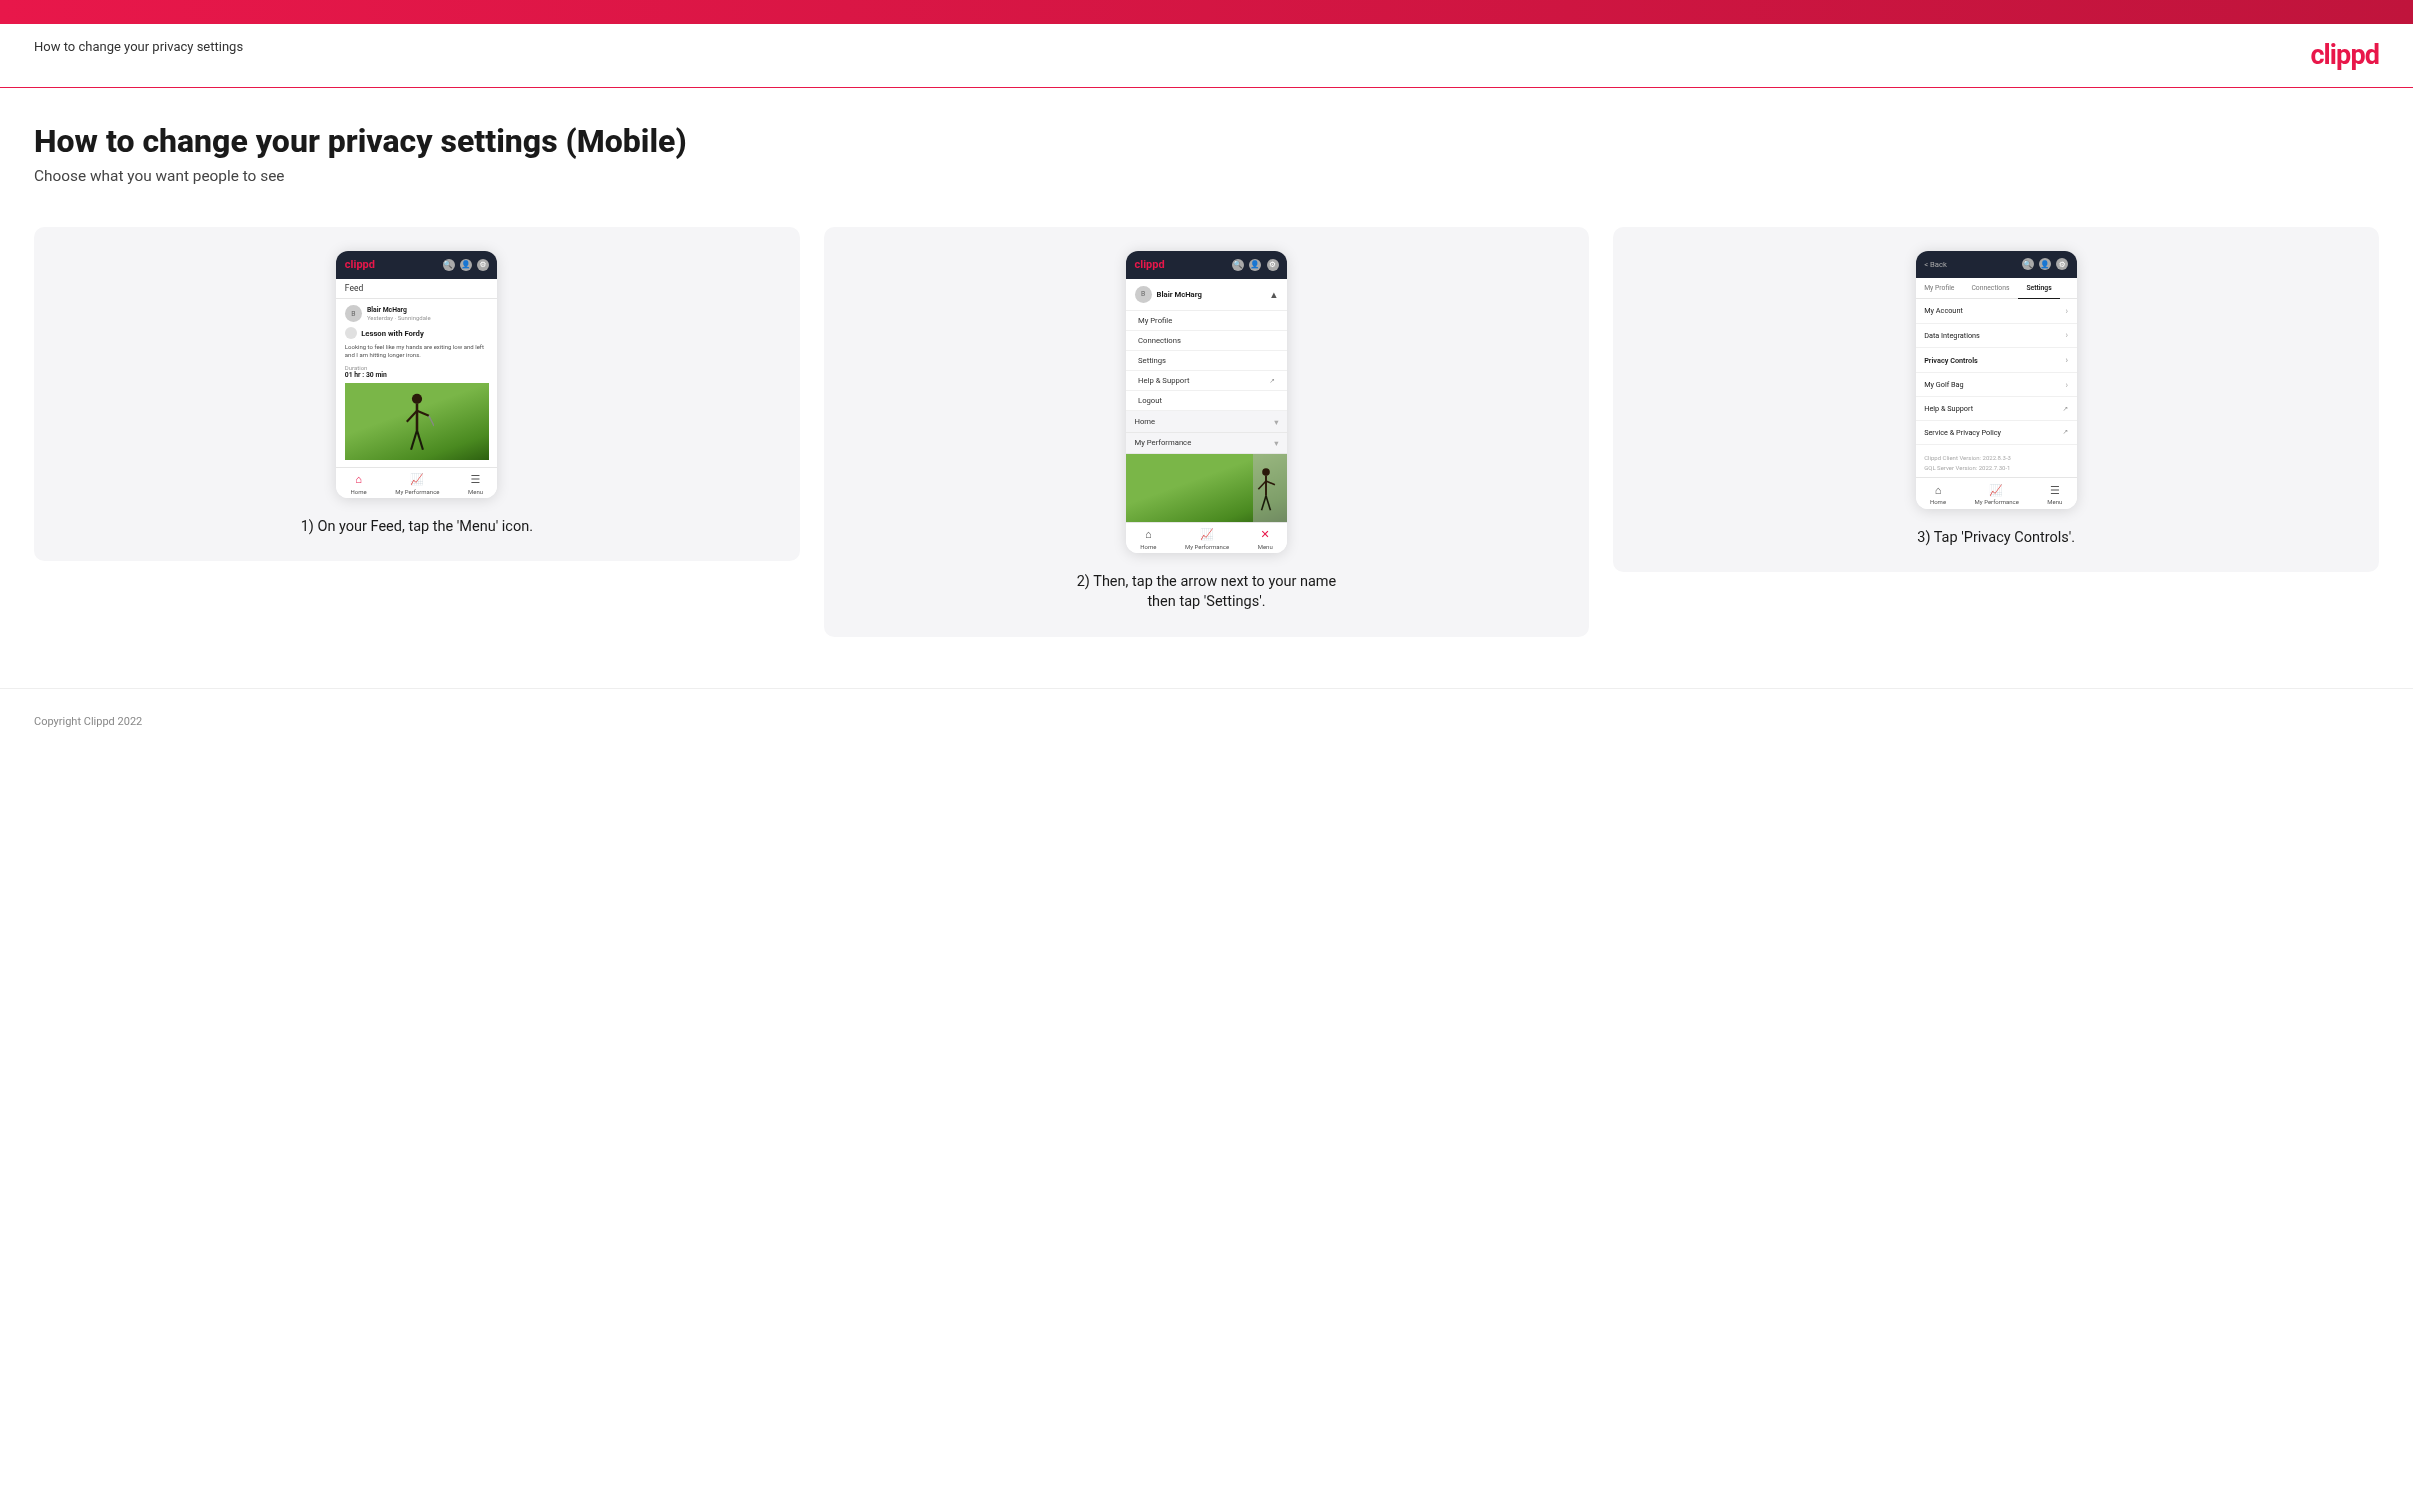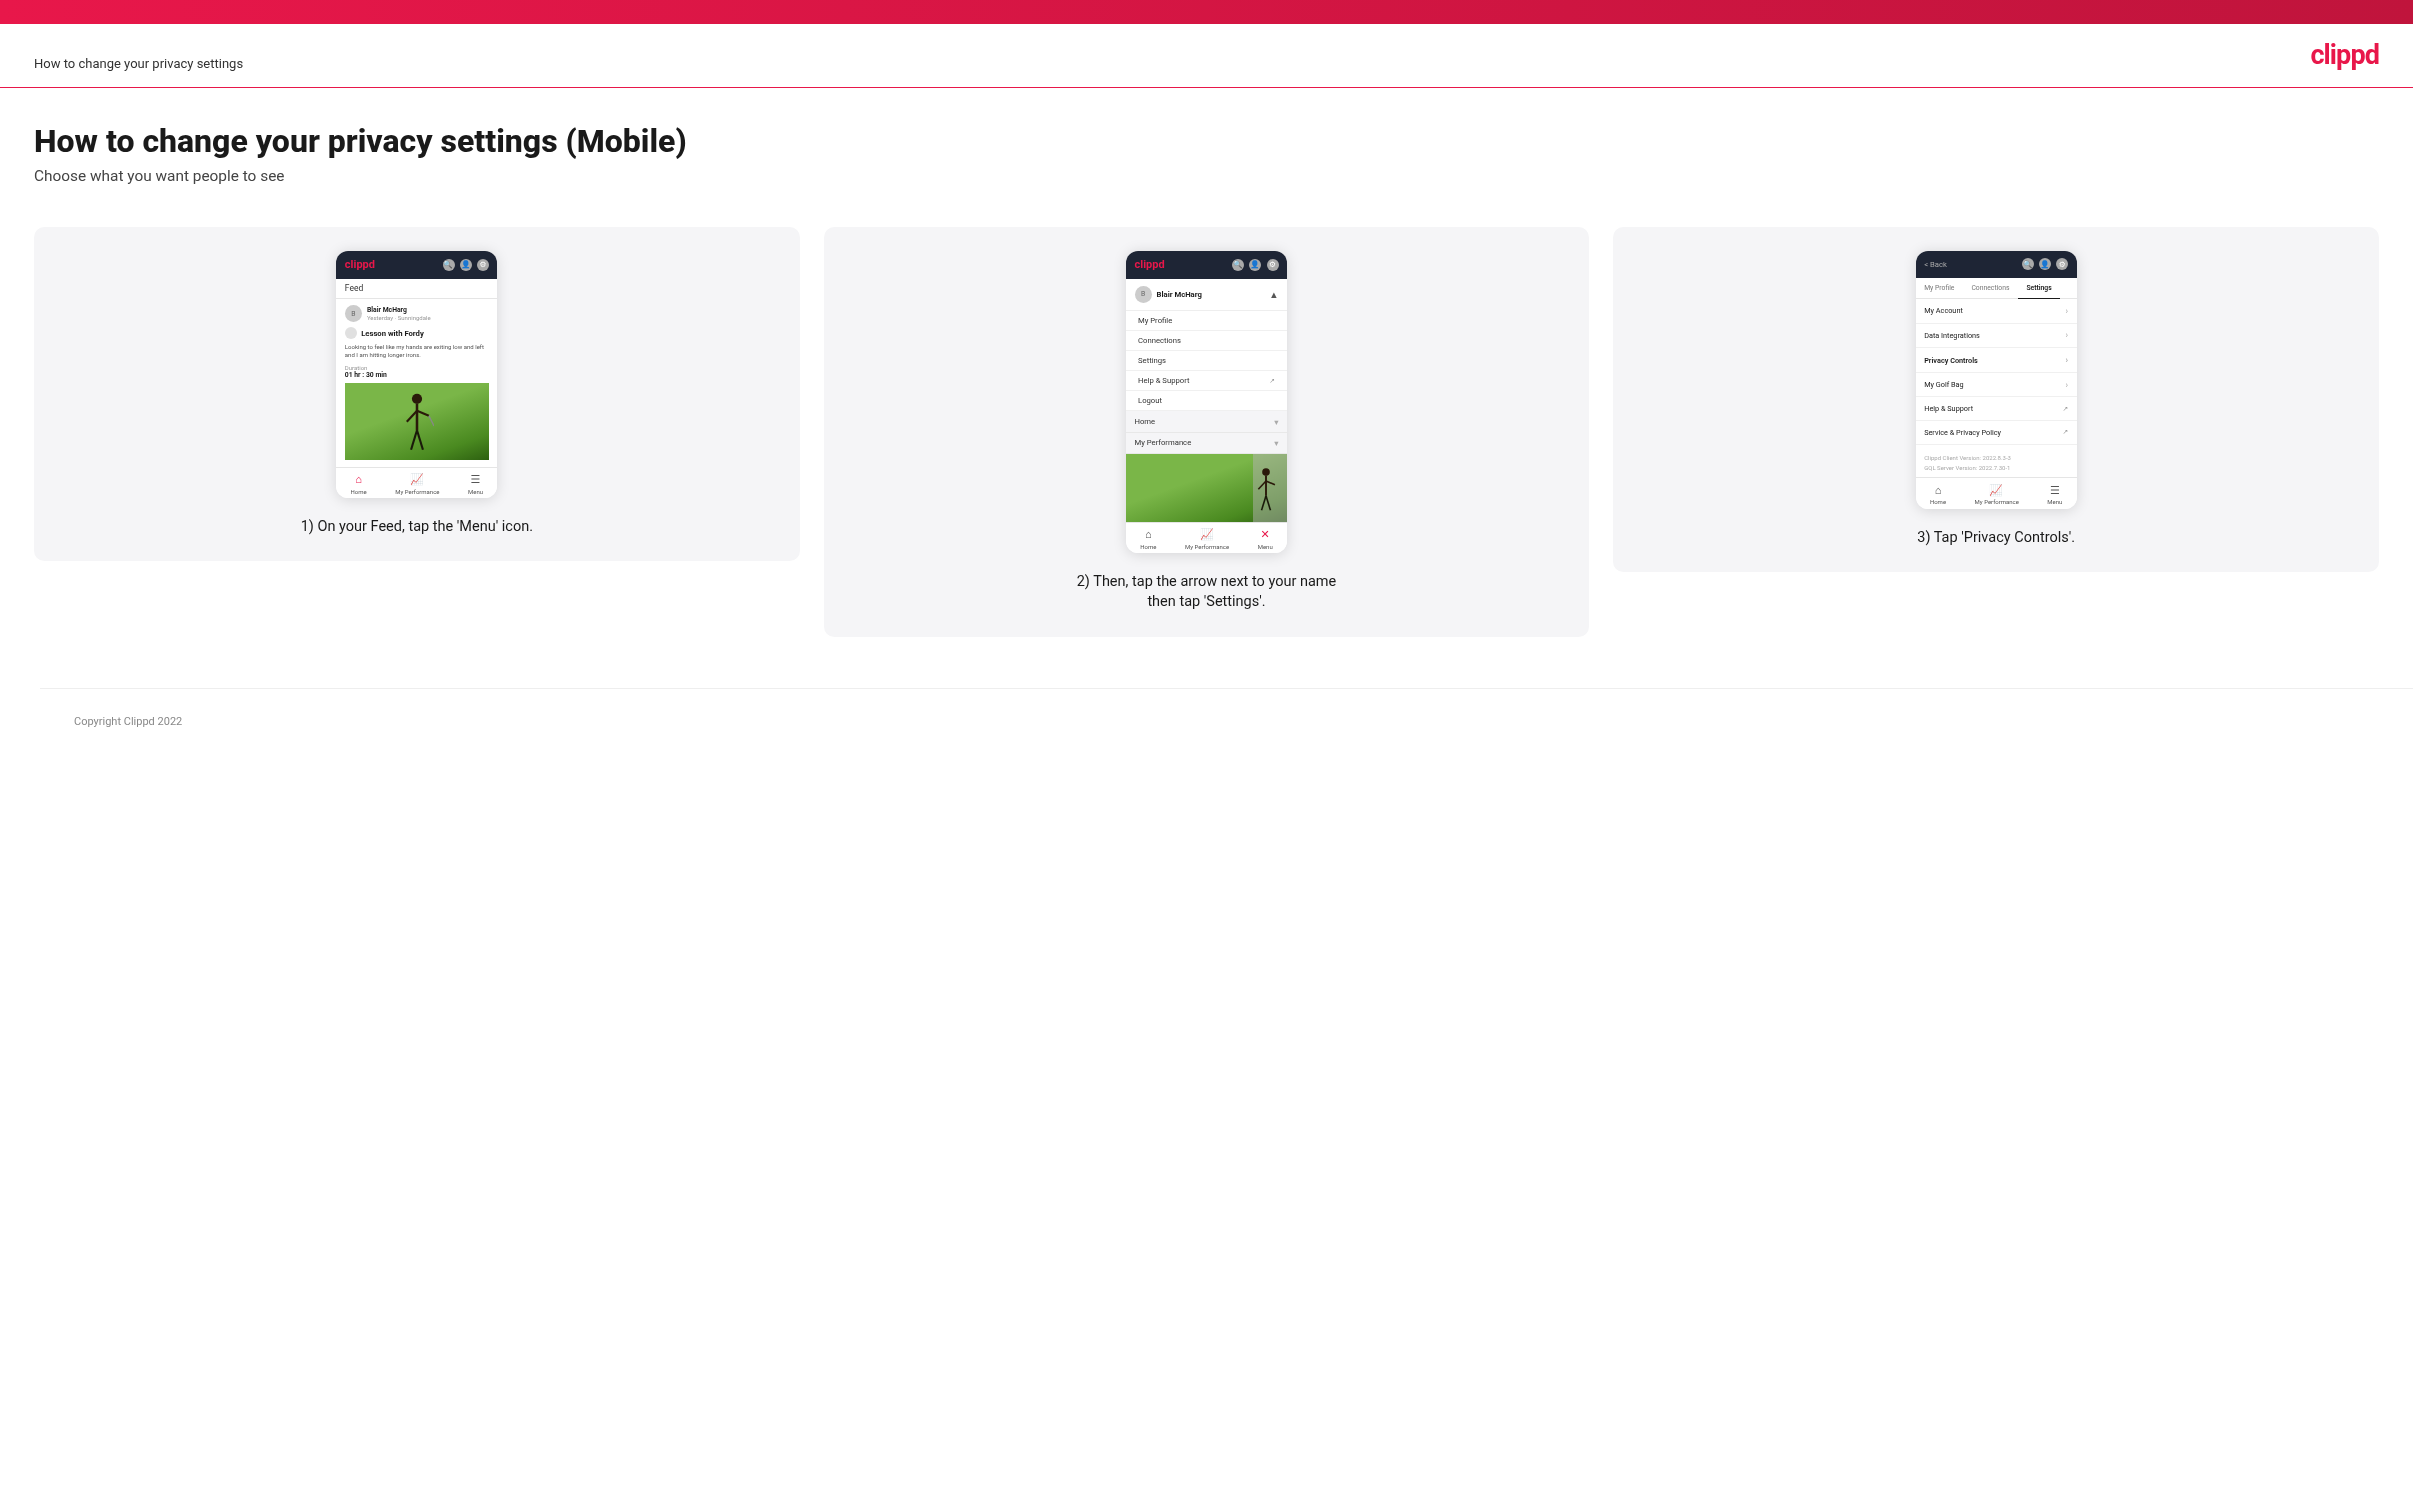--- a/index.html
+++ b/index.html
@@ -11,21 +11,21 @@
 
     
     .top-bar {
       height: 24px;
       background: linear-gradient(to right, #e8174a, #c0143c);
     }
 
     
     .header {
       display: flex;
-      align-items: flex-end;
+      align-items: flex-start;
       justify-content: space-between;
       padding: 15.4px 34px;
       border-bottom: 1.7px solid #e8174a;
     }
     .header-title {
       font-size: 13px;
       color: #333;
     }
     .logo {
       font-size: 27px;
@@ -339,21 +339,20 @@
       line-height: 1.4;
       max-width: 291px;
     }
 
     
     .footer {
       padding: 26px 34px;
       font-size: 11px;
       color: #888;
       border-top: 0.9px solid #eee;
-      margin-left: 40px;
     }
   </style>
 </head>
 <body>
 
 <div class="top-bar"></div>
 
 <div class="header">
   <span class="header-title">How to change your privacy settings</span>
   <span class="logo">clippd</span>

